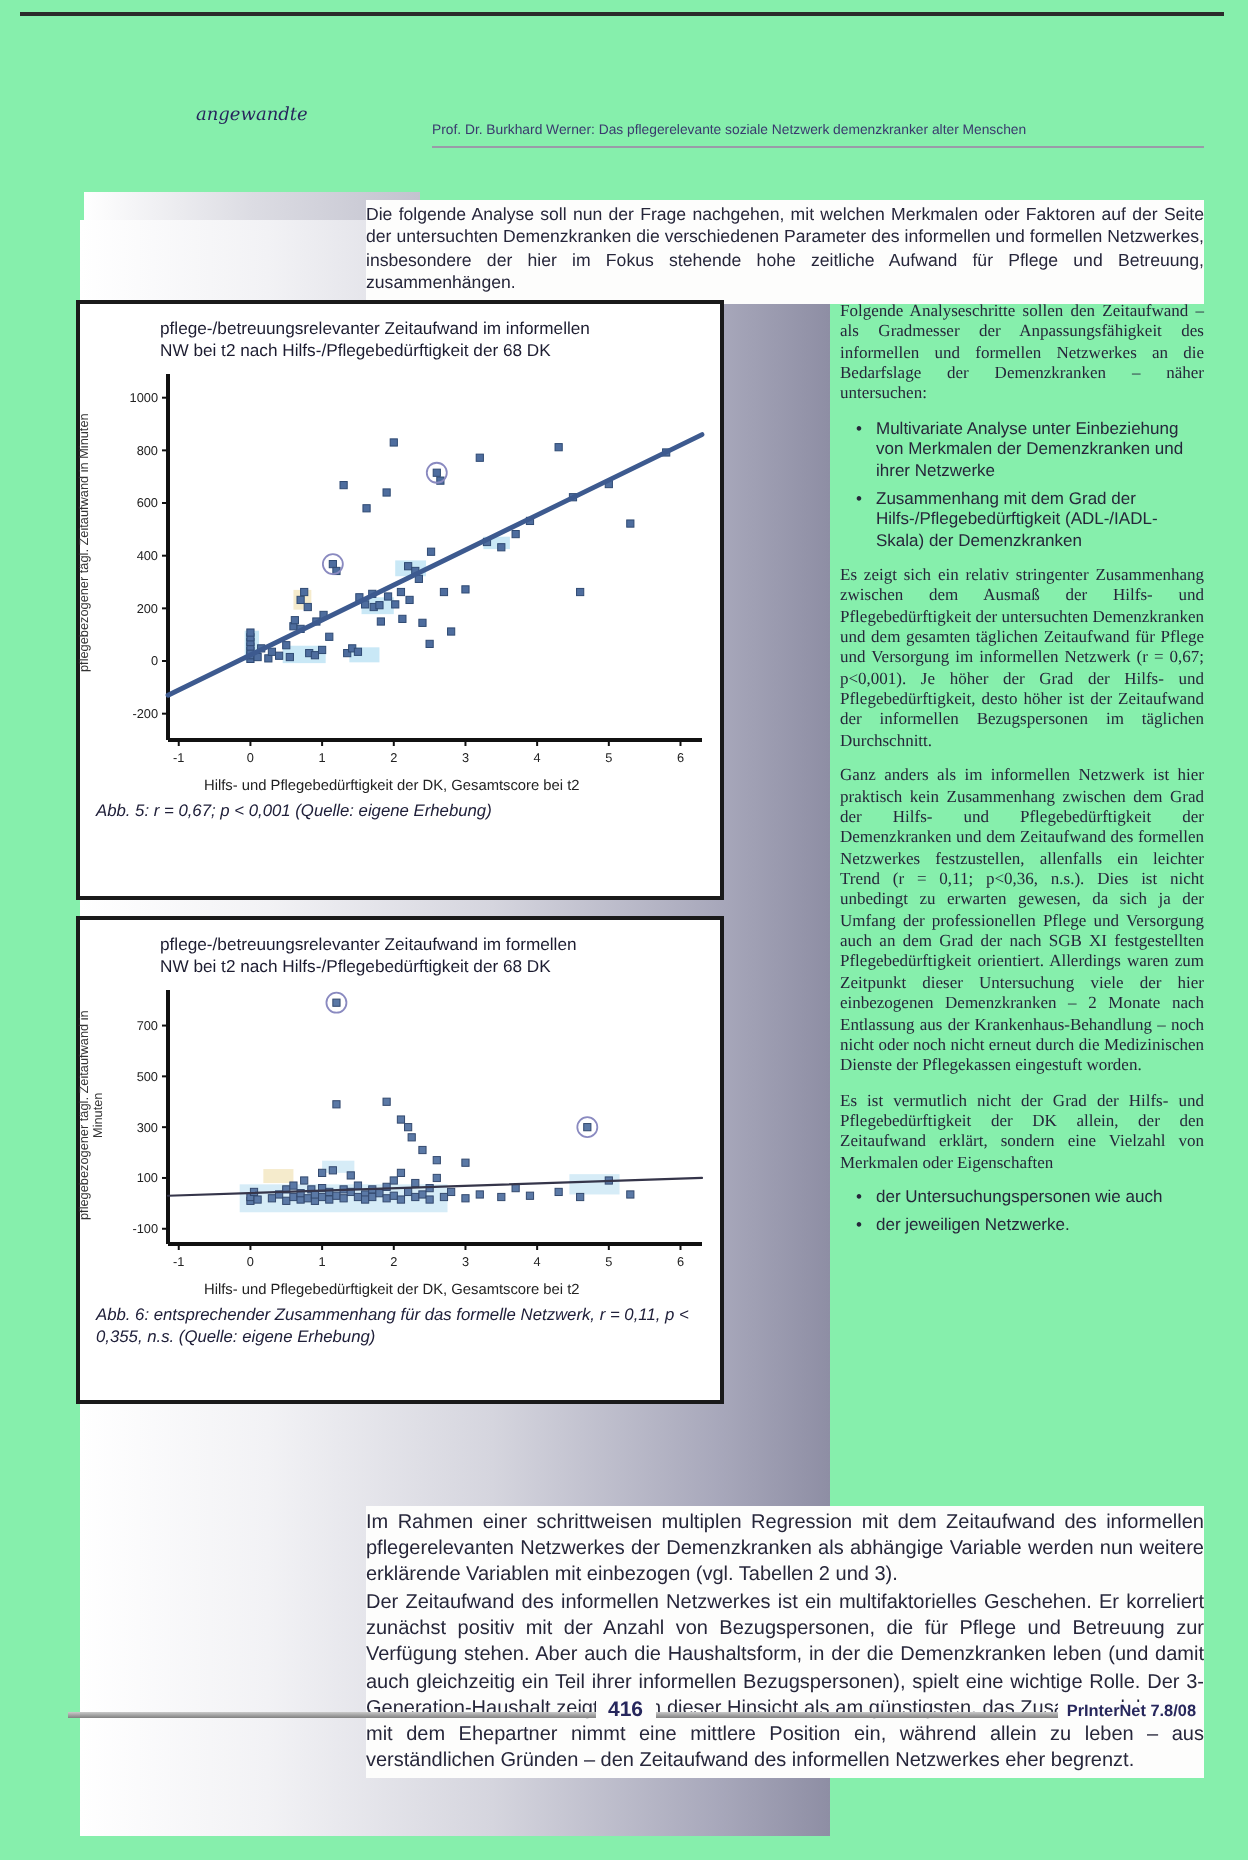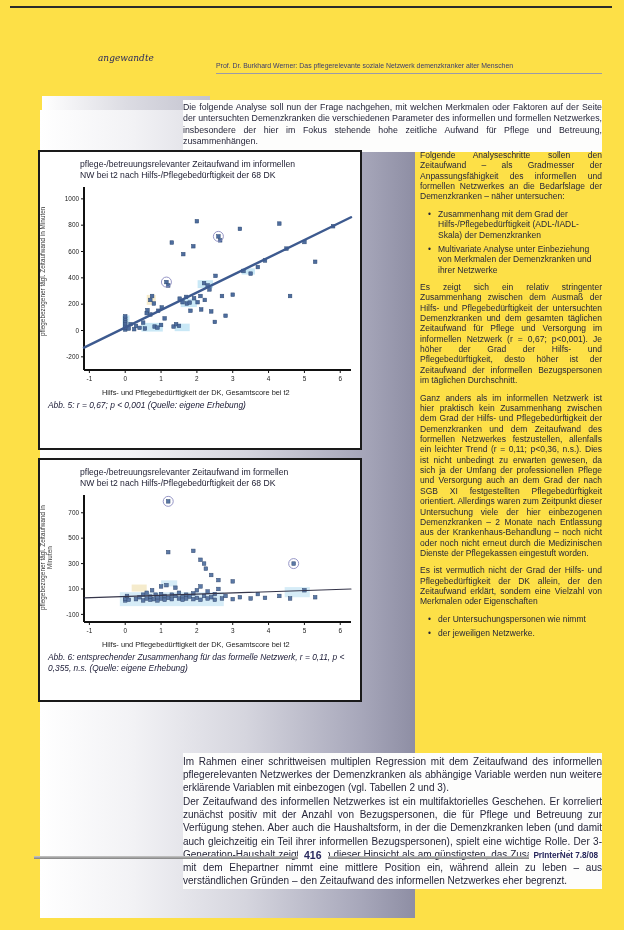--- a/index.html
+++ b/index.html
@@ -1,16 +1,16 @@
 <!DOCTYPE html>
 <html><head>
 <meta charset="utf-8">
 <style>
   html,body{margin:0;padding:0;background:#e8e8e8;}
-  .page{position:relative;width:624px;height:930px;background:#fde047;overflow:hidden;
+  .page{position:relative;width:624px;height:930px;background:#86efac;overflow:hidden;
         font-family:"Liberation Sans",sans-serif;color:#26263a;}
   .scan-border-top{position:absolute;left:10px;top:6px;width:602px;height:2px;background:#2b2b2b;}
   
   .logo-wrap{position:absolute;left:36px;top:60px;width:180px;height:30px;}
   .logo-main{font-weight:bold;font-variant:small-caps;font-size:17px;letter-spacing:.5px;color:#27275c;}
   .logo-script{position:absolute;left:62px;top:-7px;font-family:"DejaVu Serif",serif;font-style:italic;
                font-size:9px;color:#27275c;}
   .running-head{position:absolute;left:216px;top:62px;width:386px;font-size:6.9px;color:#3a3a6e;
                 border-bottom:1px solid #9a9aa8;padding-bottom:4px;}
   
@@ -21,21 +21,21 @@
   
   .intro{position:absolute;left:183px;top:100px;width:419px;background:#fdfdfc;
          font-size:8.8px;line-height:1.3;text-align:justify;padding:2px 0 4px 0;}
   .bottom-para{position:absolute;left:183px;width:419px;background:#fdfdfc;
                font-size:10px;line-height:1.32;text-align:justify;padding:2px 0;}
   
   .right-col{position:absolute;left:420px;top:150px;width:182px;font-size:8.5px;line-height:1.22;
              text-align:justify;}
   .right-col h2{margin:0 0 6px 0;font-size:10.6px;line-height:1.18;font-weight:bold;color:#323c7d;
                 text-align:center;}
-  .right-col p{margin:0 0 7px 0;}
+  .right-col p{margin:0 0 7px 0;font-family:Liberation Serif, serif;}
   ul.bullets{margin:0 0 7px 0;padding:0 0 0 8px;list-style:none;}
   ul.bullets li{position:relative;padding-left:10px;margin-bottom:4px;text-align:left;}
   ul.bullets li:before{content:"•";position:absolute;left:0;top:0;}
   
   .fig{position:absolute;left:38px;width:324px;background:#ffffff;border:2px solid #1a1a1a;
        box-sizing:border-box;}
   .fig-title{font-size:8.6px;line-height:1.25;color:#1c1c30;margin:7px 8px 2px 40px;}
   .fig-ylabel{position:absolute;left:-1px;width:12px;font-size:6.4px;color:#333;
               writing-mode:vertical-rl;transform:rotate(180deg);text-align:center;height:170px;}
   .fig-xlabel{font-size:7.4px;color:#222;margin:0 0 2px 62px;}
@@ -300,28 +300,28 @@
         <circle cx="243.65771812080536" cy="73.58" r="5" fill="none" stroke="#8a8ac0" stroke-width="0.9"></circle>
         <line x1="34" y1="107.87" x2="301" y2="98.97999999999999" stroke="#35354a" stroke-width="1.1" stroke-linecap="round"></line>
       </svg>
     <div class="fig-xlabel">Hilfs- und Pflegebedürftigkeit der DK, Gesamtscore bei t2</div>
     <div class="fig-caption">Abb. 6: entsprechender Zusammenhang für das formelle Netzwerk, r = 0,11, p &lt; 0,355, n.s. (Quelle: eigene Erhebung)</div>
   </div>
 
   <div class="right-col">
     <p>Folgende Analyseschritte sollen den Zeitaufwand – als Gradmesser der Anpassungsfähigkeit des informellen und formellen Netzwerkes an die Bedarfslage der Demenzkranken – näher untersuchen:</p>
     <ul class="bullets">
+      <li>Multivariate Analyse unter Einbeziehung von Merkmalen der Demenzkranken und ihrer Netzwerke</li>
       <li>Zusammenhang mit dem Grad der Hilfs-/Pflegebedürftigkeit (ADL-/IADL-Skala) der Demenzkranken</li>
-      <li>Multivariate Analyse unter Einbeziehung von Merkmalen der Demenzkranken und ihrer Netzwerke</li>
     </ul>
     <p>Es zeigt sich ein relativ stringenter Zusammenhang zwischen dem Ausmaß der Hilfs- und Pflegebedürftigkeit der untersuchten Demenzkranken und dem gesamten täglichen Zeitaufwand für Pflege und Versorgung im informellen Netzwerk (r = 0,67; p&lt;0,001). Je höher der Grad der Hilfs- und Pflegebedürftigkeit, desto höher ist der Zeitaufwand der informellen Bezugspersonen im täglichen Durchschnitt.</p>
     <p>Ganz anders als im informellen Netzwerk ist hier praktisch kein Zusammenhang zwischen dem Grad der Hilfs- und Pflegebedürftigkeit der Demenzkranken und dem Zeitaufwand des formellen Netzwerkes festzustellen, allenfalls ein leichter Trend (r = 0,11; p&lt;0,36, n.s.). Dies ist nicht unbedingt zu erwarten gewesen, da sich ja der Umfang der professionellen Pflege und Versorgung auch an dem Grad der nach SGB XI festgestellten Pflegebedürftigkeit orientiert. Allerdings waren zum Zeitpunkt dieser Untersuchung viele der hier einbezogenen Demenzkranken – 2 Monate nach Entlassung aus der Krankenhaus-Behandlung – noch nicht oder noch nicht erneut durch die Medizinischen Dienste der Pflegekassen eingestuft worden.</p>
     <p>Es ist vermutlich nicht der Grad der Hilfs- und Pflegebedürftigkeit der DK allein, der den Zeitaufwand erklärt, sondern eine Vielzahl von Merkmalen oder Eigenschaften</p>
     <ul class="bullets">
-      <li>der Untersuchungspersonen wie nimmt</li>
+      <li>der Untersuchungspersonen wie auch</li>
       <li>der jeweiligen Netzwerke.</li>
     </ul>
   </div>
 
   <div class="bottom-para" style="top:753px;">Im Rahmen einer schrittweisen multiplen Regression mit dem Zeitaufwand des informellen pflegerelevanten Netzwerkes der Demenzkranken als abhängige Variable werden nun weitere erklärende Variablen mit einbezogen (vgl. Tabellen 2 und 3).</div>
   <div class="bottom-para" style="top:793px;">Der Zeitaufwand des informellen Netzwerkes ist ein multifaktorielles Geschehen. Er korreliert zunächst positiv mit der Anzahl von Bezugspersonen, die für Pflege und Betreuung zur Verfügung stehen. Aber auch die Haushaltsform, in der die Demenzkranken leben (und damit auch gleichzeitig ein Teil ihrer informellen Bezugspersonen), spielt eine wichtige Rolle. Der 3-Generation-Haushalt zeigt sich in dieser Hinsicht als am günstigsten, das Zusammenleben nur mit dem Ehepartner nimmt eine mittlere Position ein, während allein zu leben – aus verständlichen Gründen – den Zeitaufwand des informellen Netzwerkes eher begrenzt.</div>
 
   <div class="footer-line"></div>
   <div class="footer-page">416</div>
   <div class="footer-issue">PrInterNet 7.8/08</div>

